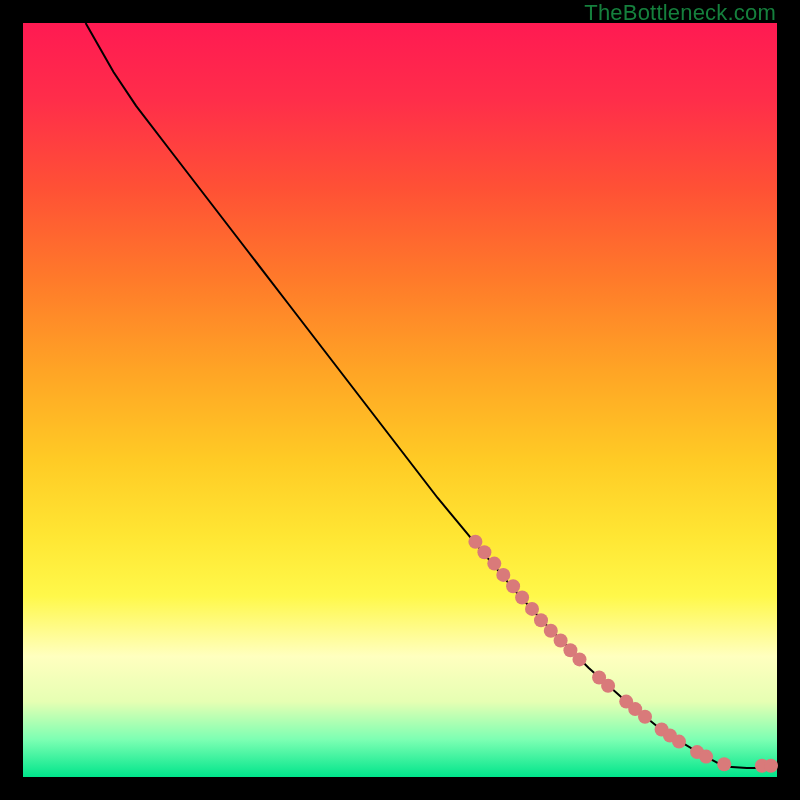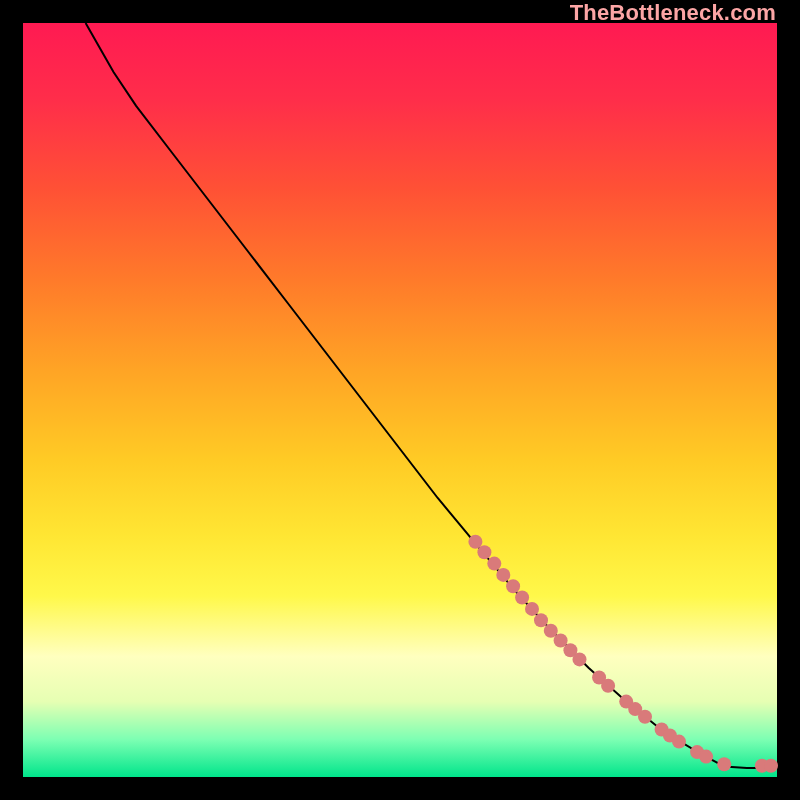--- a/index.html
+++ b/index.html
@@ -36,23 +36,23 @@
       #ffffbf 84%,
       #e6ffb3 90%,
       #7dffb3 95%,
       #00e58b 100%
     );
   }
   .watermark {
     position: absolute;
     top: 0px;
     right: 24px;
-    color: #fca5a5;
+    color: #15803d;
     font-size: 22px;
-    font-weight: 700;
+    font-weight: 400;
     letter-spacing: 0.2px;
   }
   svg.overlay {
     position: absolute;
     left: 23px;
     top: 23px;
     width: 754px;
     height: 754px;
     overflow: visible;
   }

